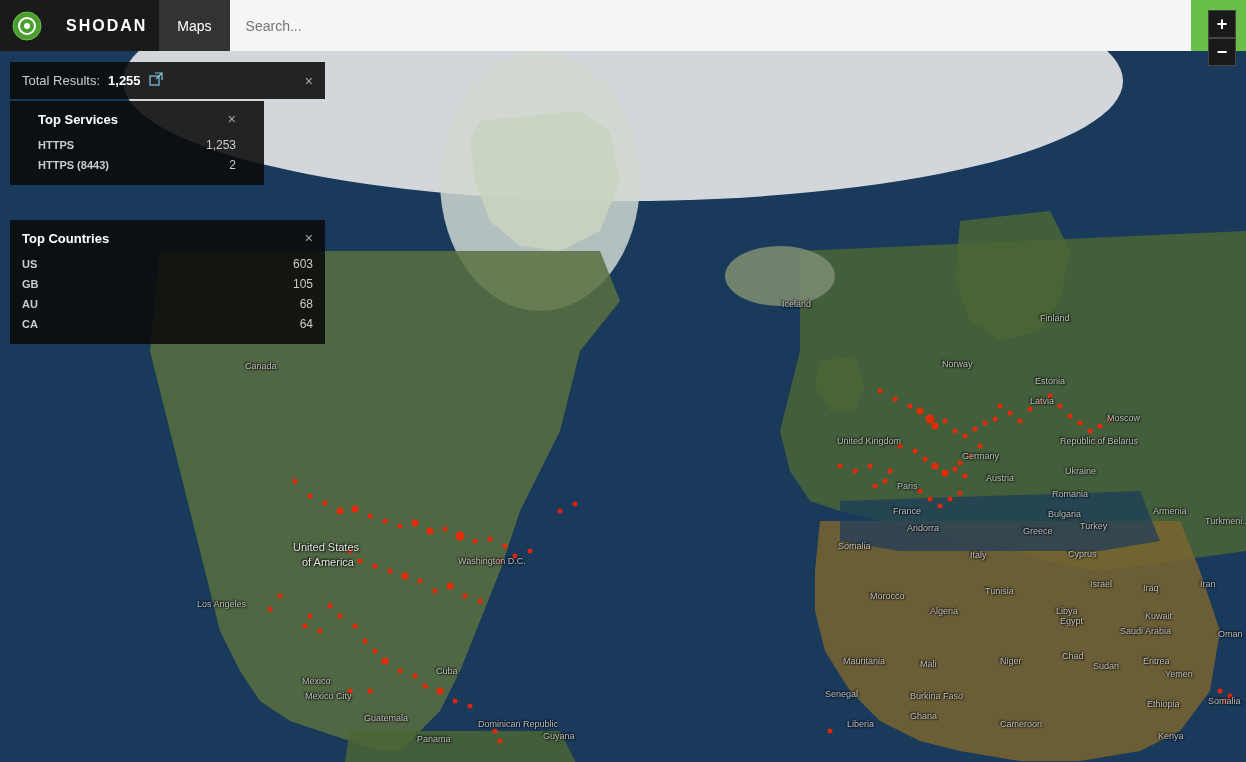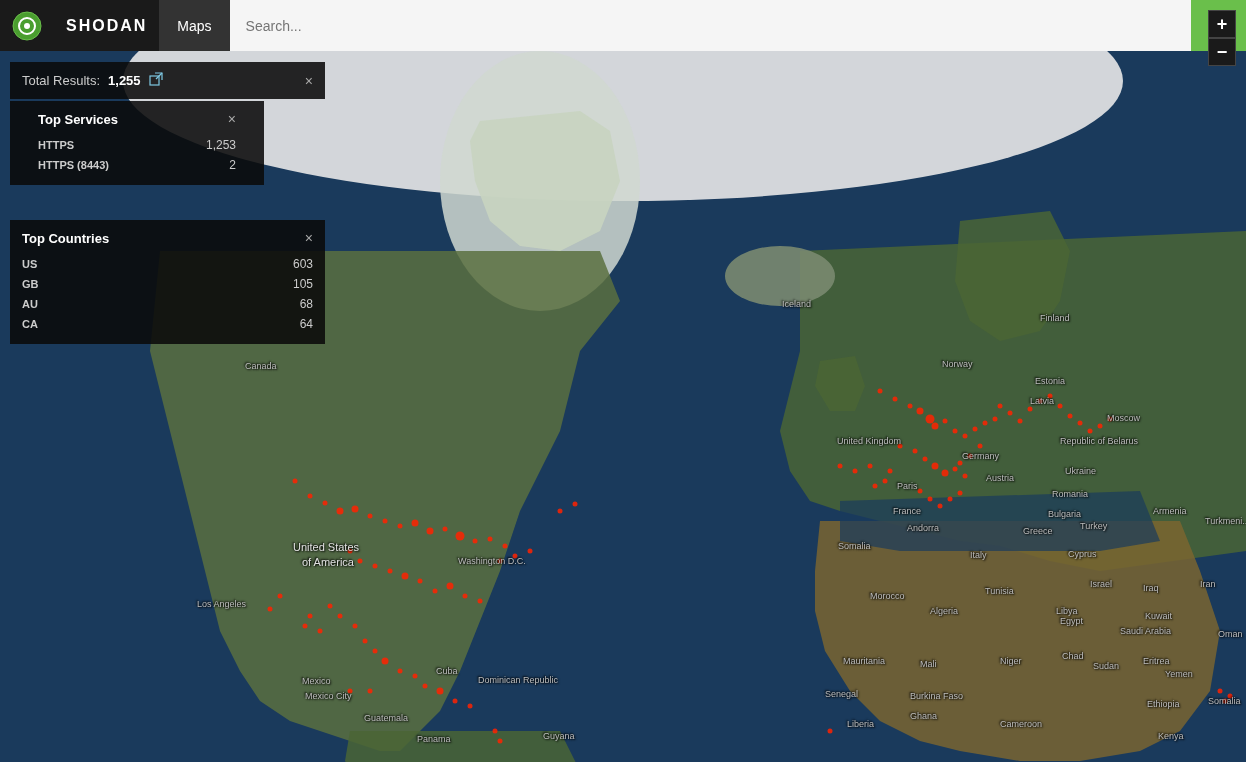--- a/index.html
+++ b/index.html
@@ -440,21 +440,21 @@
       <div class="map-label map-label-sm" style="left: 1208px; top: 645px;">Somalia</div>
       <div class="map-label map-label-sm" style="left: 1158px; top: 680px;">Kenya</div>
       <div class="map-label" style="left: 293px; top: 490px;">United States</div>
       <div class="map-label" style="left: 302px; top: 505px;">of America</div>
       <div class="map-label map-label-sm" style="left: 458px; top: 505px;">Washington D.C.</div>
       <div class="map-label map-label-sm" style="left: 197px; top: 548px;">Los Angeles</div>
       <div class="map-label map-label-sm" style="left: 302px; top: 625px;">Mexico</div>
       <div class="map-label map-label-sm" style="left: 305px; top: 640px;">Mexico City</div>
       <div class="map-label map-label-sm" style="left: 364px; top: 662px;">Guatemala</div>
       <div class="map-label map-label-sm" style="left: 436px; top: 615px;">Cuba</div>
-      <div class="map-label map-label-sm" style="left: 478px; top: 624px;">Dominican Republic</div>
+      <div class="map-label map-label-sm" style="left: 478px; top: 668px;">Dominican Republic</div>
       <div class="map-label map-label-sm" style="left: 417px; top: 683px;">Panama</div>
       <div class="map-label map-label-sm" style="left: 543px; top: 680px;">Guyana</div>
       <div class="map-label map-label-sm" style="left: 245px; top: 310px;">Canada</div>
     </div>
 </div>
 
 <div id="panel-results">
   <span class="label">Total Results:</span>
   <span class="count">1,255</span>
   <a class="ext-link">

